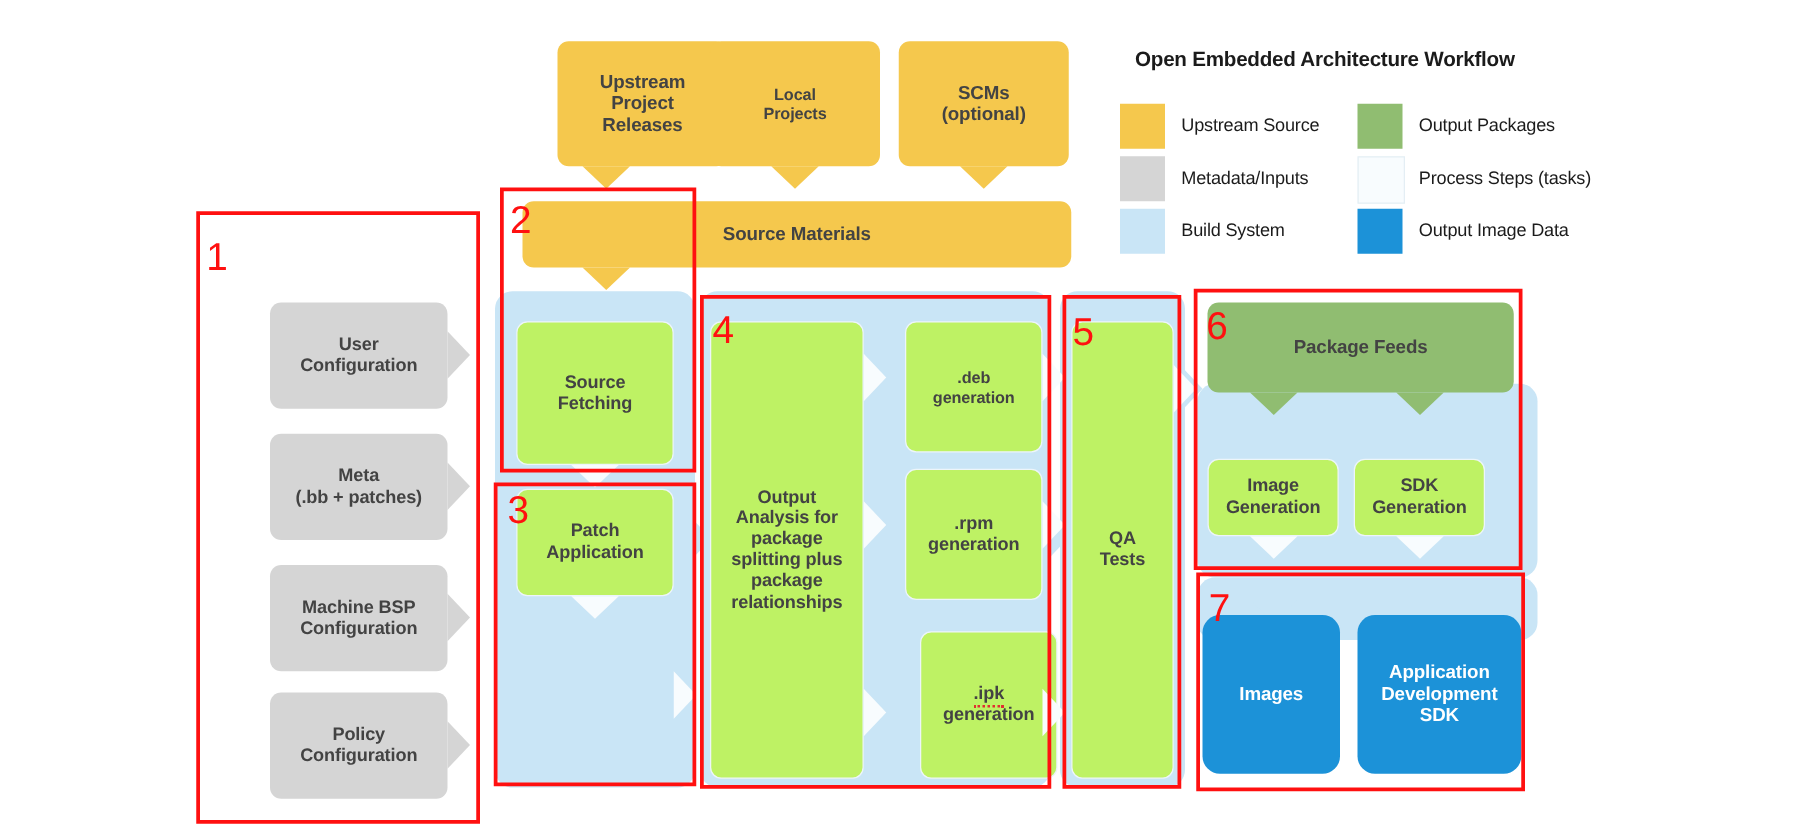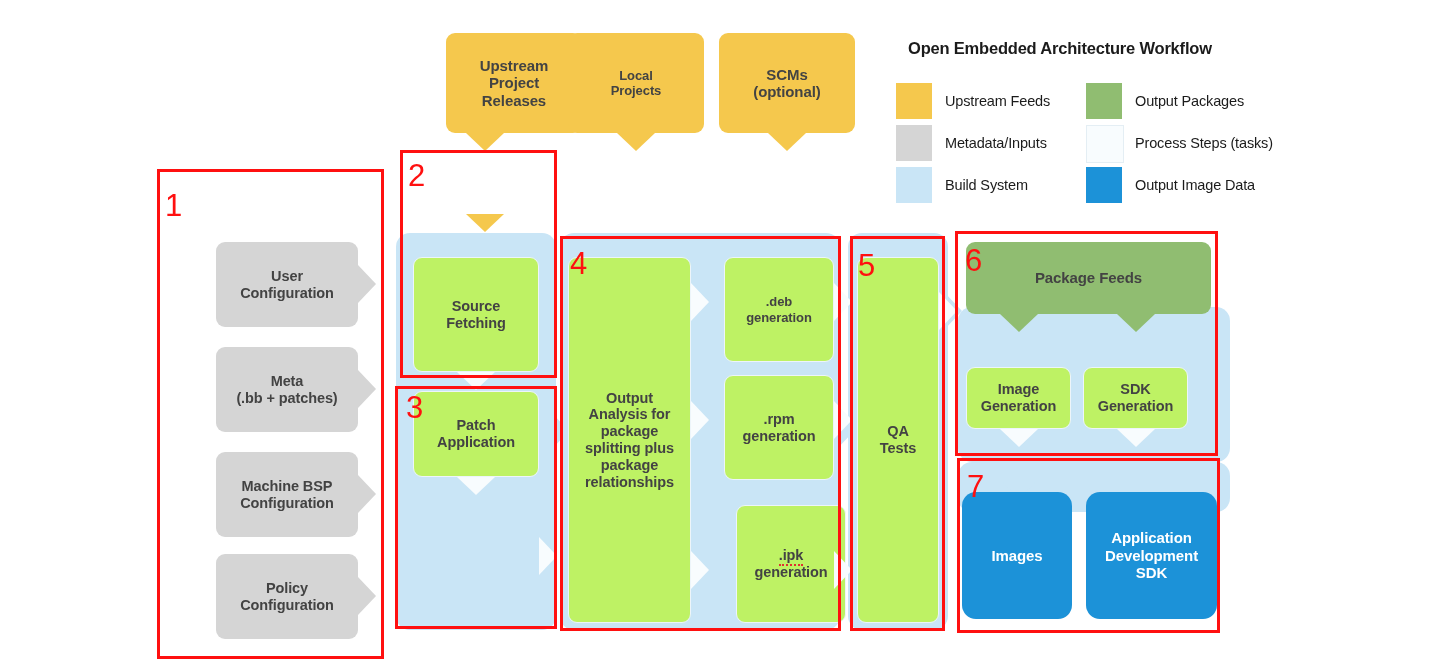--- a/index.html
+++ b/index.html
@@ -139,20 +139,23 @@
   <div class="node n-yellow" style="left:568px; top:33px; width:136px; height:100px; font-size:13px;">
     <span class="lbl">Local<br>Projects</span>
   </div>
   <div class="tab tab-down t-yellow" style="left:617px; top:133px;"></div>
 
   <div class="node n-yellow" style="left:719px; top:33px; width:136px; height:100px; font-size:15px;">
     <span class="lbl">SCMs<br>(optional)</span>
   </div>
   <div class="tab tab-down t-yellow" style="left:768px; top:133px;"></div>
 
+  <div class="node n-yellow" style="left:418px; top:161px; width:439px; height:53px; font-size:15px;">
+    <span class="lbl">Source Materials</span>
+  </div>
   <div class="tab tab-down t-yellow" style="left:466px; top:214px;"></div>
 
   <div class="bs-container" style="left:396px; top:233px; width:160px; height:397px;"></div>
   <div class="bs-container" style="left:560px; top:233px; width:280px; height:397px;"></div>
   <div class="bs-container" style="left:848px; top:233px; width:100px; height:397px;"></div>
   <div class="bs-container" style="left:958px; top:307px; width:272px; height:155px;"></div>
   <div class="bs-container" style="left:958px; top:462px; width:272px; height:50px;"></div>
 
   <div class="tab tab-right t-bs" style="left:551px; top:412px;"></div>
   <div class="tab tab-right t-bs" style="left:836px; top:412px;"></div>
@@ -270,21 +273,21 @@
   <div class="region" style="left:955px; top:231px; width:263px; height:225px;"></div>
   <div class="region-num" style="left:965px; top:245px;">6</div>
 
   <div class="region" style="left:957px; top:458px; width:263px; height:175px;"></div>
   <div class="region-num" style="left:967px; top:471px;">7</div>
 
   <div id="legend">
     <div id="legend-title" style="left:908px; top:39px;">Open Embedded Architecture Workflow</div>
 
     <div class="lg-sw sw-upstream" style="left:896px; top:83px;"></div>
-    <div class="lg-tx" style="left:945px; top:83px;">Upstream Feeds</div>
+    <div class="lg-tx" style="left:945px; top:83px;">Upstream Source</div>
 
     <div class="lg-sw sw-meta" style="left:896px; top:125px;"></div>
     <div class="lg-tx" style="left:945px; top:125px;">Metadata/Inputs</div>
 
     <div class="lg-sw sw-build" style="left:896px; top:167px;"></div>
     <div class="lg-tx" style="left:945px; top:167px;">Build System</div>
 
     <div class="lg-sw sw-pkg" style="left:1086px; top:83px;"></div>
     <div class="lg-tx" style="left:1135px; top:83px;">Output Packages</div>
 

